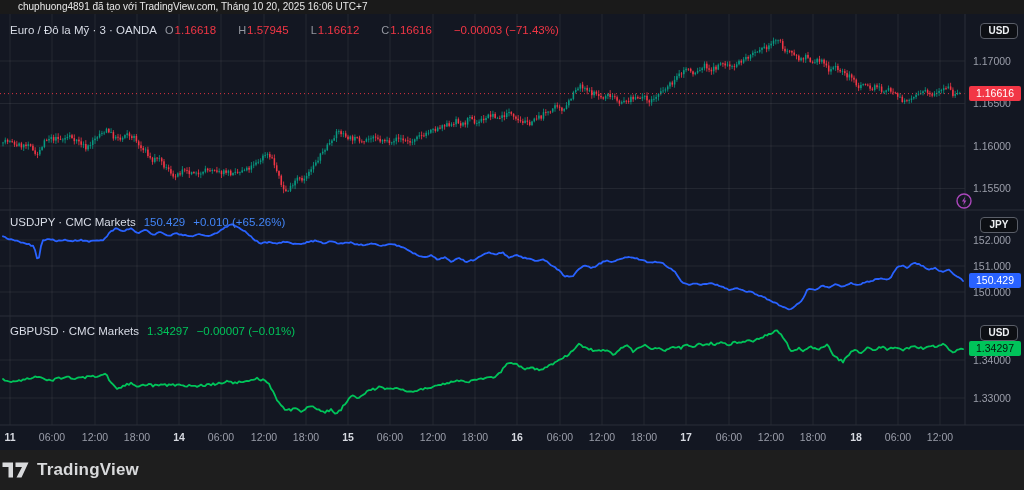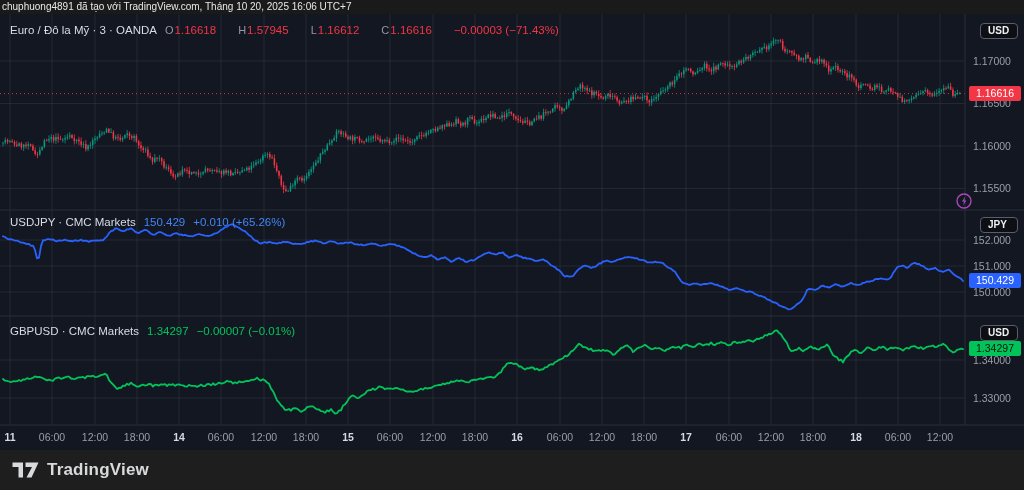--- a/index.html
+++ b/index.html
@@ -1,38 +1,38 @@
 <!DOCTYPE html>
 <html><head>
 <meta charset="utf-8">
 <style>
   *{box-sizing:border-box;margin:0;padding:0}
   html,body{width:1024px;height:490px;overflow:hidden}
   body{position:relative;background:#131722;font-family:"Liberation Sans",sans-serif;}
   .topbar{position:absolute;left:0;top:0;width:1024px;height:14px;background:#1a1a1a;
-          color:#e8e8e8;font-size:10px;line-height:14px;padding-left:2px;white-space:nowrap}
+          color:#e8e8e8;font-size:10px;line-height:14px;padding-left:18px;white-space:nowrap}
   .chart-wrap{position:absolute;left:0;top:14px;width:1024px;height:436px}
   #chart-svg{position:absolute;left:0;top:0}
   .legend{position:absolute;left:10px;display:flex;gap:8px;font-size:11.5px;
           align-items:flex-start;white-space:nowrap;z-index:3}
   .lg-title{color:#d8dce6}
   .pair{margin-right:14px}
   .k{color:#9598a1;margin-right:1px;font-size:11px}
   .red{color:#f23645}.blue{color:#4285f7}.grn{color:#00c45a}
-  .cbtn{position:absolute;right:6px;min-width:38px;height:16px;line-height:14px;
+  .cbtn{position:absolute;right:6px;min-width:38px;height:16px;line-height:14px;text-align:center;
         background:#0d0f14;border:1px solid #5a5e68;border-radius:4px;color:#eef0f3;
         font-size:10px;font-weight:700;padding:0 7px;z-index:3;cursor:pointer}
   .plabel{position:absolute;left:969px;width:52px;height:15px;line-height:15px;text-align:center;
           font-size:10.5px;border-radius:2px;z-index:3}
   .plabel.p0{background:#f23645;color:#fff}
   .plabel.p1{background:#2962ff;color:#fff}
   .plabel.p2{background:#00c45a;color:#06170c}
   .boost{position:absolute;left:955px;top:178px;z-index:3}
   .bottombar{position:absolute;left:0;top:450px;width:1024px;height:40px;background:#1e1e1e;
-             display:flex;align-items:center;padding-left:12px;gap:8px}
+             display:flex;align-items:center;padding-left:2px;gap:8px}
   .wordmark{color:#d9dadc;font-size:17px;font-weight:700;letter-spacing:.2px}
 </style>
 </head>
 <body>
 
 <div class="topbar">
   <span>chuphuong4891 đã tạo với TradingView.com, Tháng 10 20, 2025 16:06 UTC+7</span>
 </div>
 
 <div class="chart-wrap">

